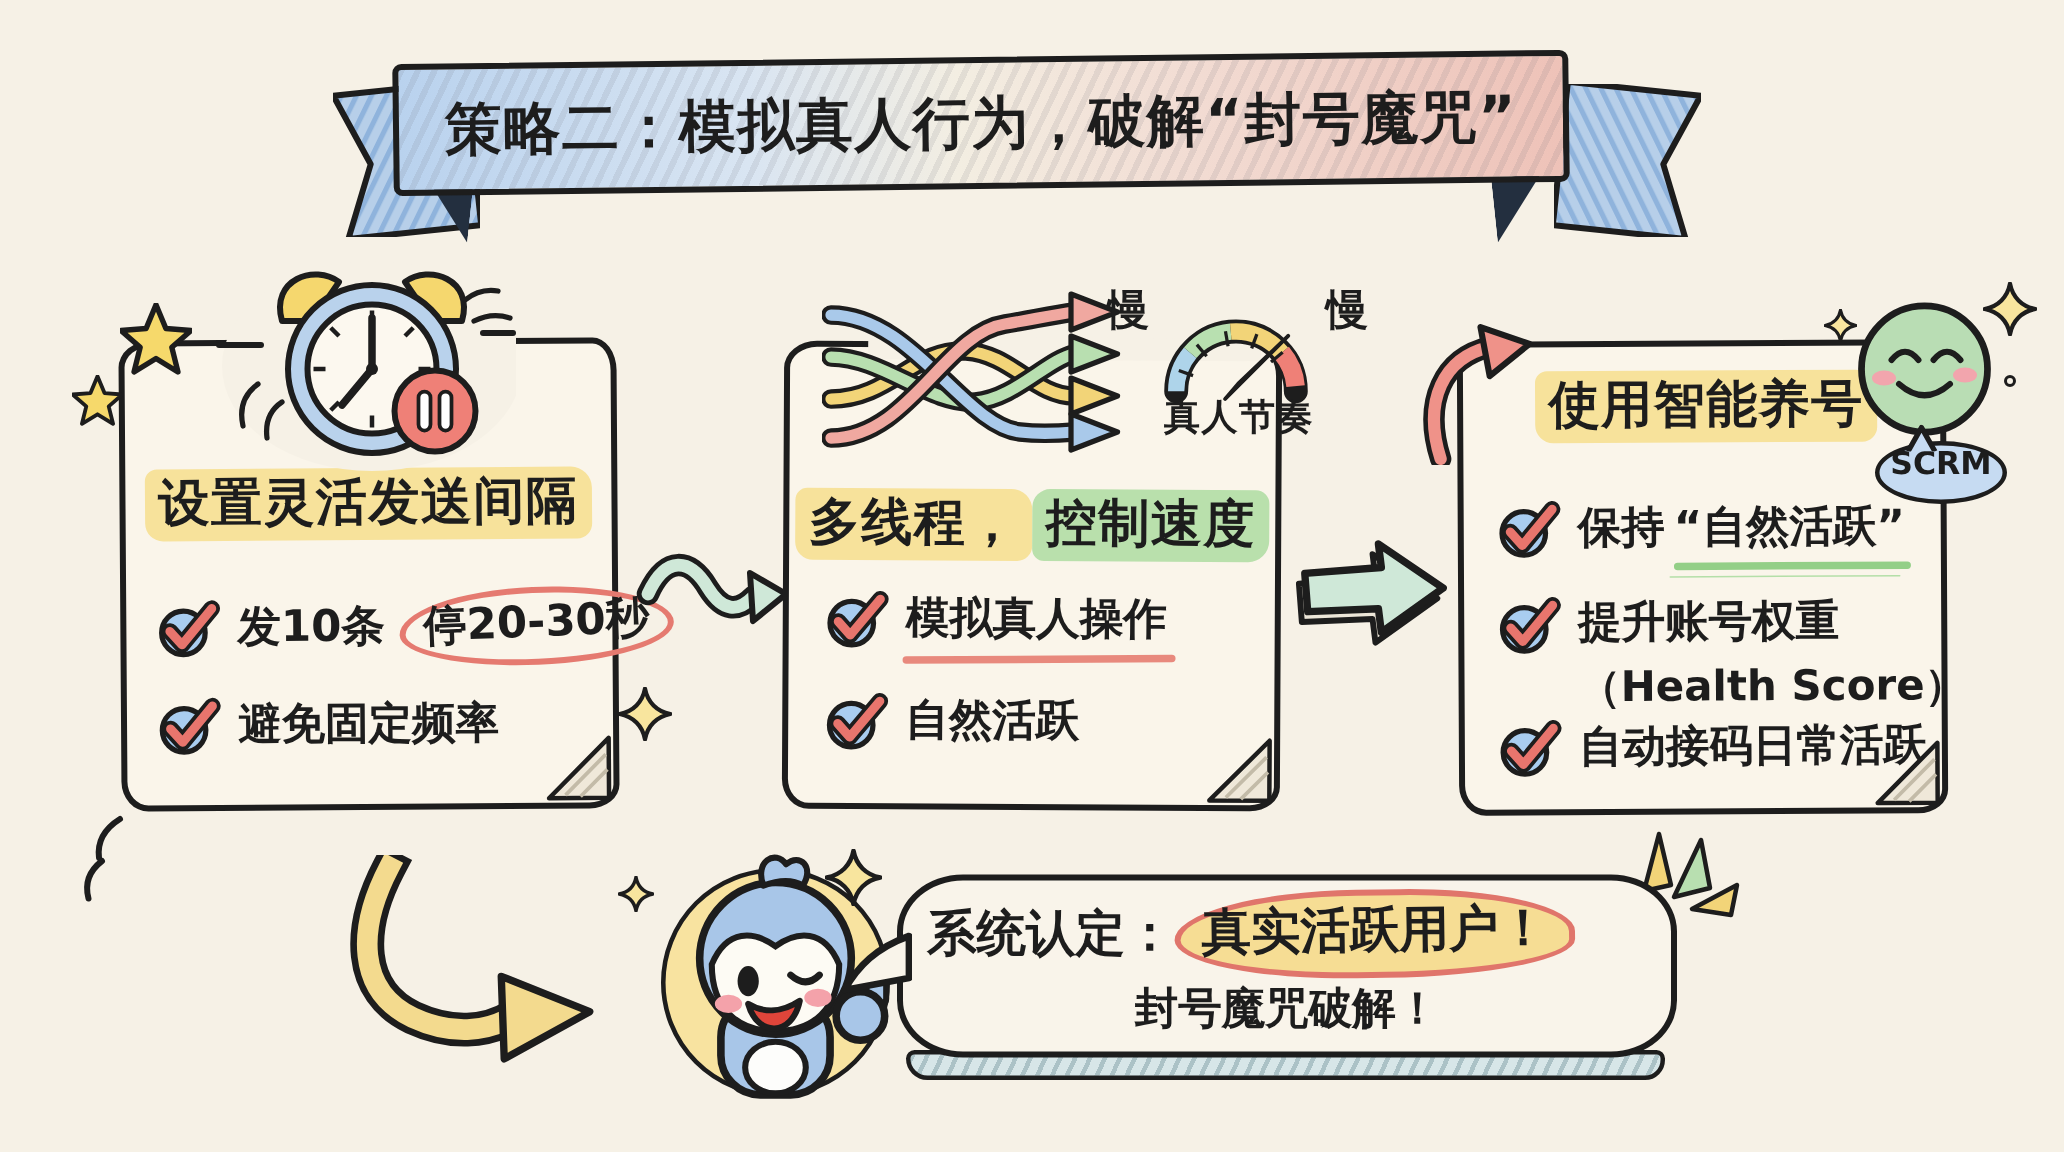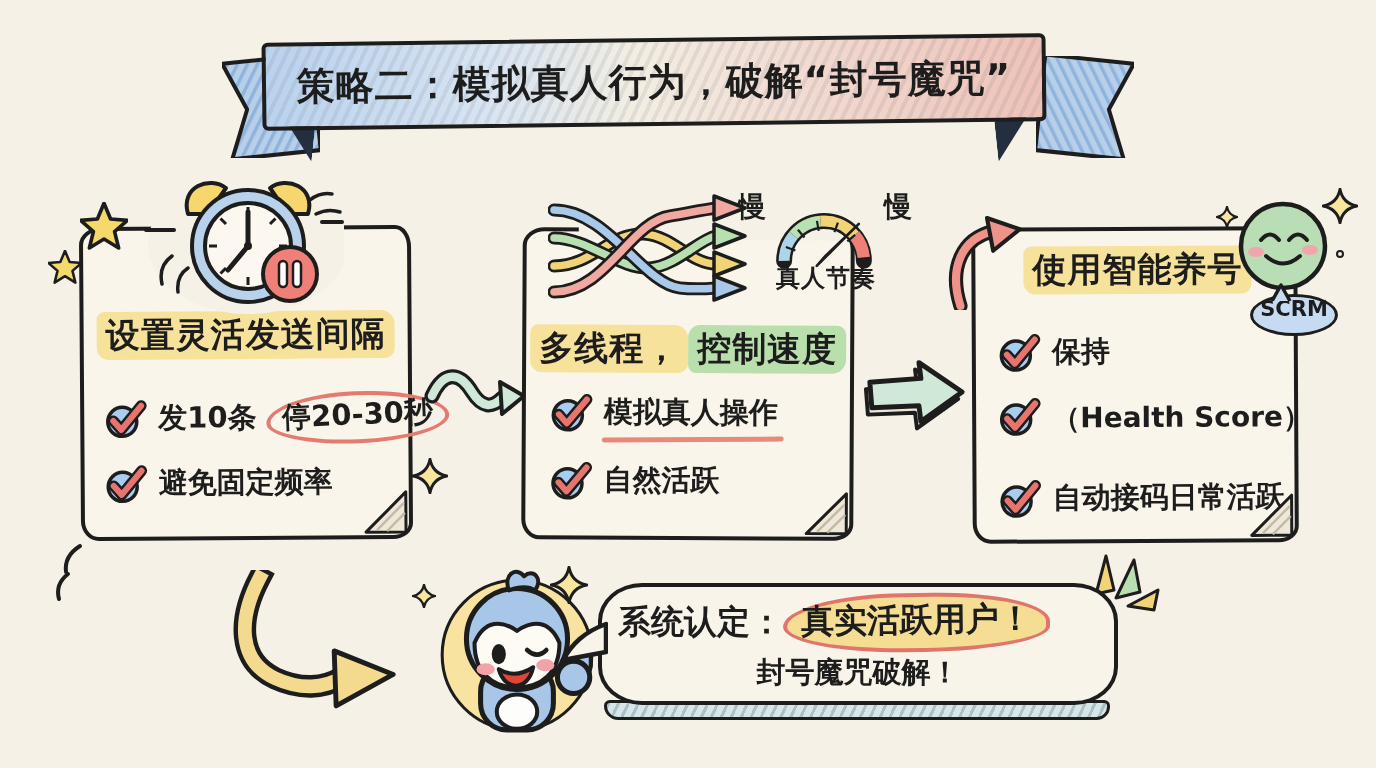--- a/index.html
+++ b/index.html
@@ -251,28 +251,30 @@
     <div class="card-title" style="top:16px;text-align:left;left:48px;width:auto;">
       <span class="hl-yellow">使用智能养号</span>
     </div>
     <div class="row" style="left:22px;top:100px;">
       <svg width="44" height="42" viewBox="0 0 44 42">
         <circle cx="18" cy="24" r="14.5" fill="#a9cdf0" stroke="#1d1d1d" stroke-width="3.5"></circle>
         <path d="M9 23 L17 32 L37 8" fill="none" stroke="#1d1d1d" stroke-width="11" stroke-linecap="round" stroke-linejoin="round"></path>
         <path d="M9 23 L17 32 L37 8" fill="none" stroke="#e8756d" stroke-width="6" stroke-linecap="round" stroke-linejoin="round"></path>
       </svg>
       <span>保持</span>
+      <span class="ul-green" style="margin-left:-4px;">“自然活跃”</span>
     </div>
     <div class="row" style="left:22px;top:164px;align-items:flex-start;">
       <svg width="44" height="42" viewBox="0 0 44 42">
         <circle cx="18" cy="24" r="14.5" fill="#a9cdf0" stroke="#1d1d1d" stroke-width="3.5"></circle>
         <path d="M9 23 L17 32 L37 8" fill="none" stroke="#1d1d1d" stroke-width="11" stroke-linecap="round" stroke-linejoin="round"></path>
         <path d="M9 23 L17 32 L37 8" fill="none" stroke="#e8756d" stroke-width="6" stroke-linecap="round" stroke-linejoin="round"></path>
       </svg>
       <span>
+        <span>提升账号权重</span>
         <span class="subline" style="display:block;">（Health Score）</span>
       </span>
     </div>
     <div class="row" style="left:22px;top:246px;">
       <svg width="44" height="42" viewBox="0 0 44 42">
         <circle cx="18" cy="24" r="14.5" fill="#a9cdf0" stroke="#1d1d1d" stroke-width="3.5"></circle>
         <path d="M9 23 L17 32 L37 8" fill="none" stroke="#1d1d1d" stroke-width="11" stroke-linecap="round" stroke-linejoin="round"></path>
         <path d="M9 23 L17 32 L37 8" fill="none" stroke="#e8756d" stroke-width="6" stroke-linecap="round" stroke-linejoin="round"></path>
       </svg>
       <span>自动接码日常活跃</span>

